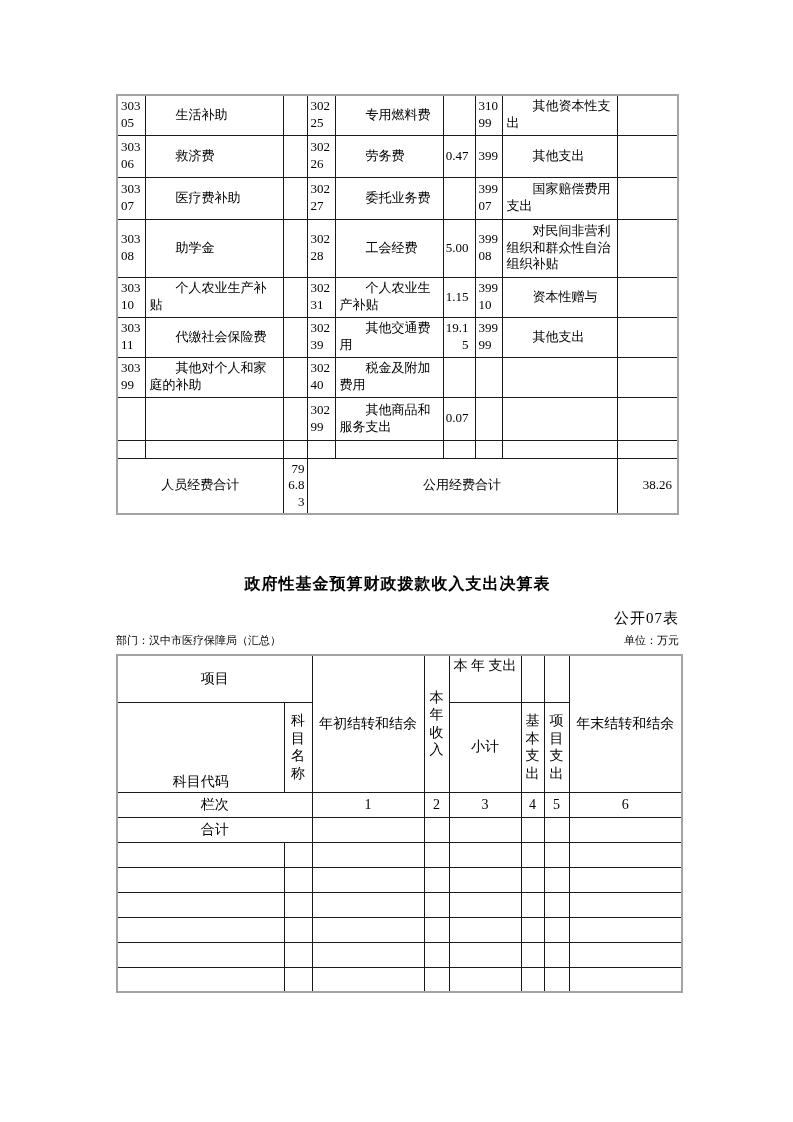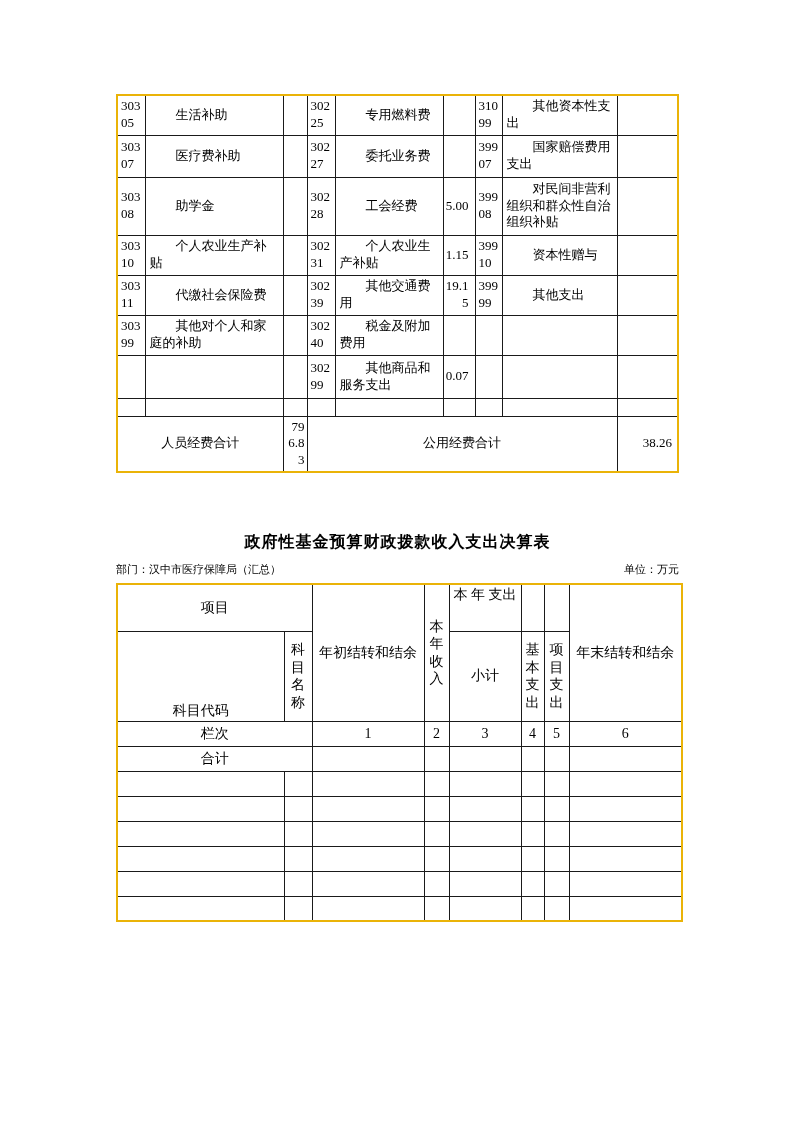--- a/index.html
+++ b/index.html
@@ -3,21 +3,21 @@
 <meta charset="utf-8">
 <style>
   html,body{margin:0;padding:0;background:#e8e8e8;}
   .page{
     width:793px;height:1122px;background:#ffffff;box-sizing:border-box;
     padding:94px 114px 0 116px;margin:0 auto;position:relative;
     font-family:"Liberation Serif","DejaVu Serif",serif;color:#000;
   }
   table{border-collapse:collapse;table-layout:fixed;width:563px;}
   td{border:1px solid #1a1a1a;font-size:13px;line-height:1.3;vertical-align:middle;overflow:hidden;}
-  .t1,.t2{border:2px solid #eab308;}
+  .t1,.t2{border:2px solid #a3a3a3;}
   
   .code{word-break:break-all;text-align:left;padding:0 2px 0 3px;}
   .lbl{text-align:left;text-indent:2em;padding:0 4px;}
   .val{text-align:right;word-break:break-all;padding:0 6px 0 1px;}
   .val9{text-align:right;padding:0 5px 0 1px;}
   .vnarrow{text-align:right;word-break:break-all;padding:2px 2px;}
   .sumlbl{text-align:center;padding:0 2px;}
   
   .title{font-size:16px;font-weight:bold;text-align:center;letter-spacing:1px;
          margin:54px 0 0 0;line-height:30px;}
@@ -56,20 +56,31 @@
         <td class="lbl">生活补助</td>
         <td class="vnarrow"></td>
         <td class="code">30225</td>
         <td class="lbl">专用燃料费</td>
         <td class="val"></td>
         <td class="code">31099</td>
         <td class="lbl">其他资本性支出</td>
         <td class="val9"></td>
       </tr>
       <tr style="height:42px">
+        <td class="code">30306</td>
+        <td class="lbl">救济费</td>
+        <td class="vnarrow"></td>
+        <td class="code">30226</td>
+        <td class="lbl">劳务费</td>
+        <td class="val">0.47</td>
+        <td class="code">399</td>
+        <td class="lbl">其他支出</td>
+        <td class="val9"></td>
+      </tr>
+      <tr style="height:42px">
         <td class="code">30307</td>
         <td class="lbl">医疗费补助</td>
         <td class="vnarrow"></td>
         <td class="code">30227</td>
         <td class="lbl">委托业务费</td>
         <td class="val"></td>
         <td class="code">39907</td>
         <td class="lbl">国家赔偿费用支出</td>
         <td class="val9"></td>
       </tr>
@@ -142,20 +153,21 @@
       <tr style="height:42px">
         <td class="sumlbl" colspan="2">人员经费合计</td>
         <td class="vnarrow">796.83</td>
         <td class="sumlbl" colspan="5">公用经费合计</td>
         <td class="val9">38.26</td>
       </tr>
     </tbody>
   </table>
 
   <div class="title">政府性基金预算财政拨款收入支出决算表</div>
+  <div class="tno">公开07表</div>
   <div class="meta">
     <span>部门：汉中市医疗保障局（汇总）</span>
     <span>单位：万元</span>
   </div>
 
   <table class="t2">
     <colgroup>
       <col style="width:167px">
         <col style="width:28px">
         <col style="width:112px">

